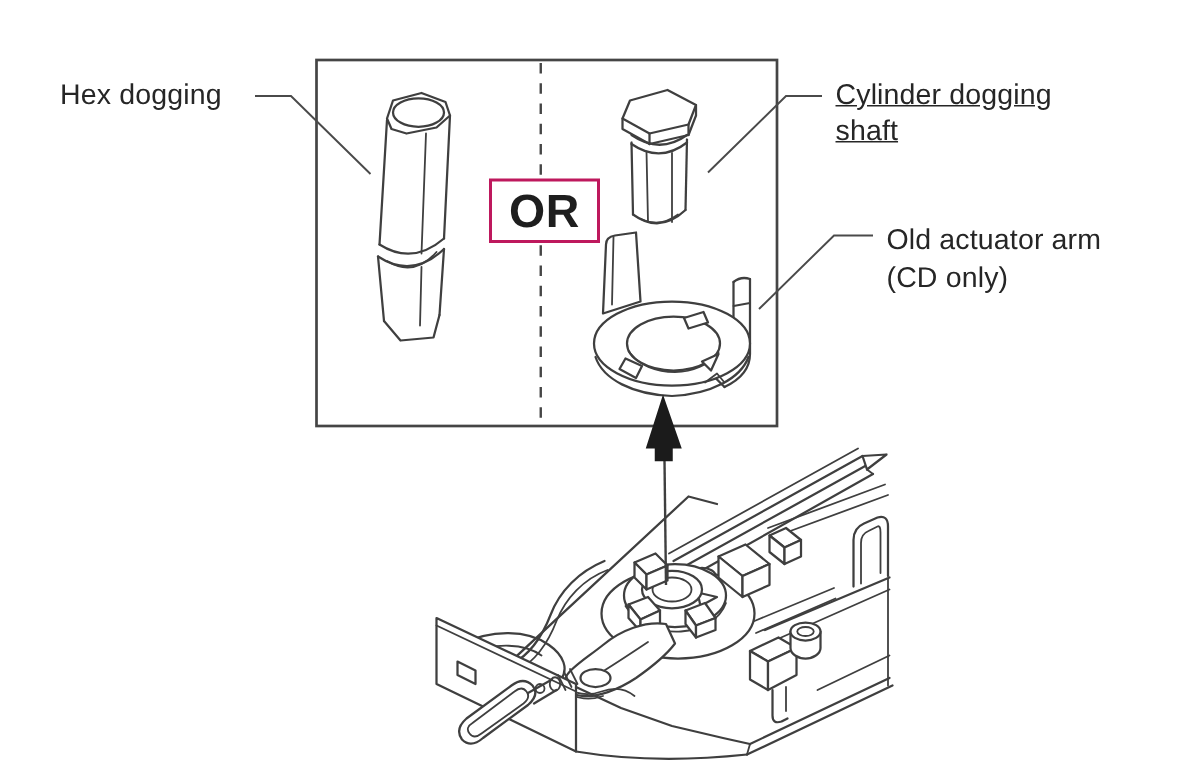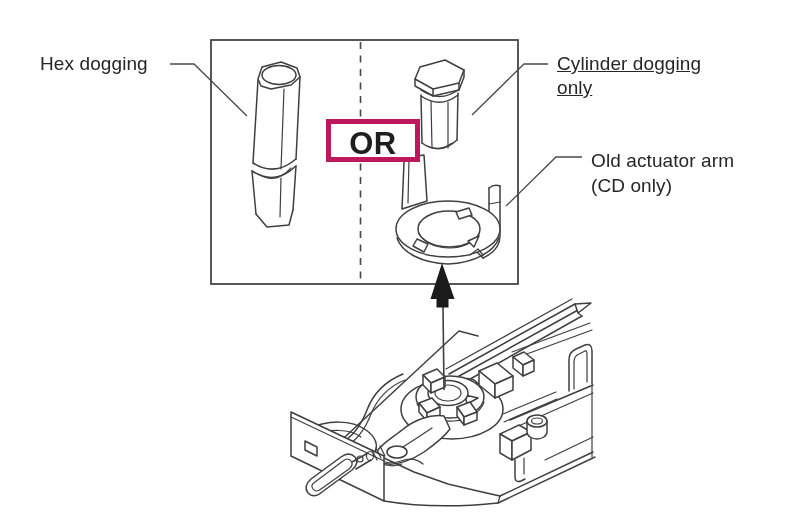--- a/index.html
+++ b/index.html
@@ -10,22 +10,22 @@
   }
   .stage svg { position:absolute; left:0; top:0; z-index:1; }
   .callout {
     position:absolute; z-index:2; color:#262626;
     font-size:19px; line-height:24px; letter-spacing:0.1px;
     white-space:nowrap;
   }
   .callout span { display:block; }
   .or-badge {
     position:absolute; z-index:2; left:326px; top:119px;
-    width:94px; height:43px; box-sizing:border-box;
-    border:5px solid #be185d; background:#ffffff;
+    width:74px; height:43px; box-sizing:border-box;
+    border:2px solid #be185d; background:#ffffff;
     font-weight:bold; font-size:31px; line-height:39px;
     text-align:center; color:#1e1e1e; letter-spacing:0.5px;
   }
   .ln { fill:none; stroke:#3f3f3f; stroke-width:1.5; stroke-linecap:round; stroke-linejoin:round; }
   .lnw { fill:#ffffff; stroke:#3f3f3f; stroke-width:1.5; stroke-linecap:round; stroke-linejoin:round; }
   .thin { stroke-width:1.2; }
   .leader { fill:none; stroke:#4a4a4a; stroke-width:1.3; }
 </style>
 </head>
 <body>
@@ -192,21 +192,21 @@
       <polygon points="442,263 454.5,299 448.5,299 448.5,307.5 436.5,307.5 436.5,299 430.5,299" fill="#1b1b1b"></polygon>
     </g>
   </svg>
 
   <div class="callout" style="left:40px; top:52px;">
     <span>Hex dogging</span>
   </div>
 
   <div class="callout" style="left:557px; top:52px;text-decoration:underline;">
     <span>Cylinder dogging</span>
-    <span>only</span>
+    <span>shaft</span>
   </div>
 
   <div class="callout" style="left:591px; top:148px; line-height:25px;">
     <span>Old actuator arm</span>
     <span>(CD only)</span>
   </div>
 
   <div class="or-badge">OR</div>
 
 </div>

